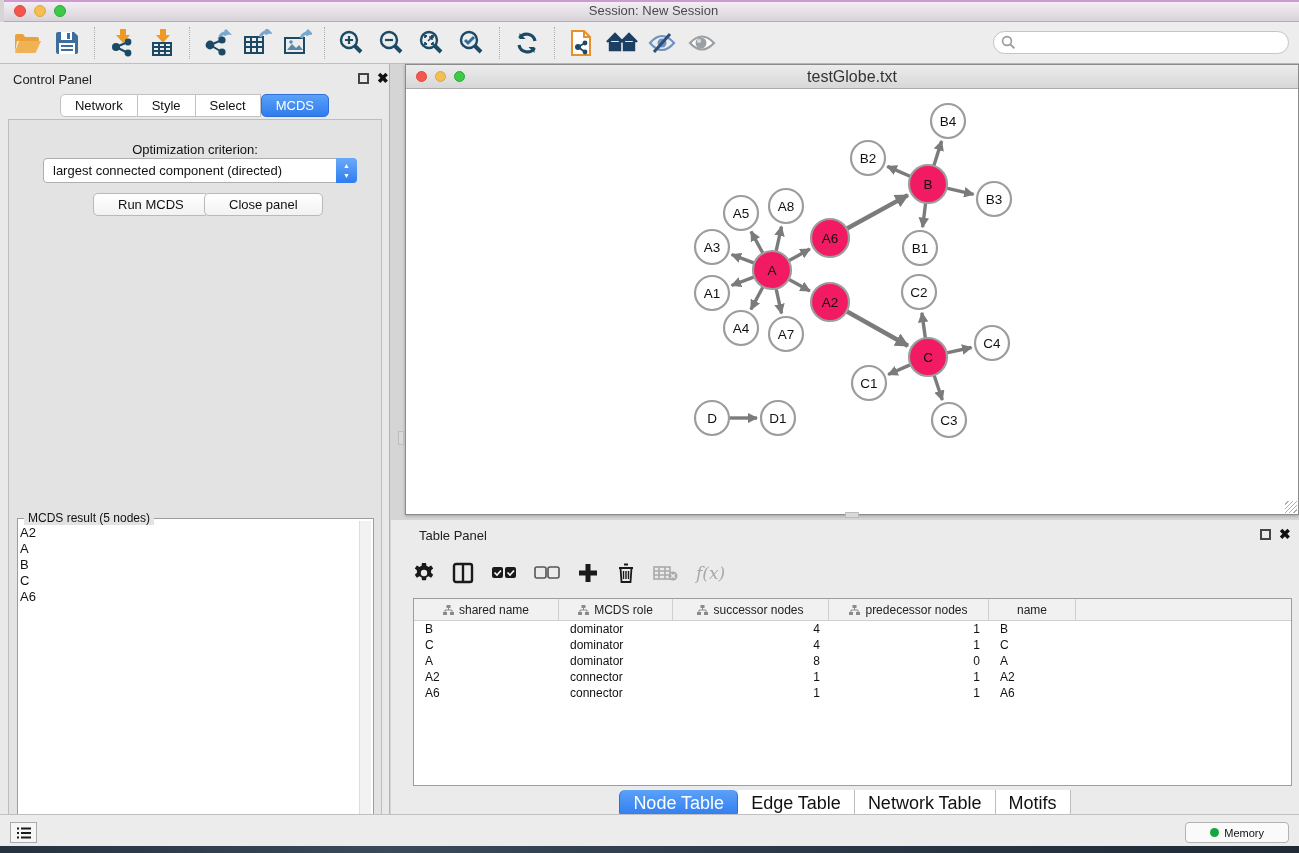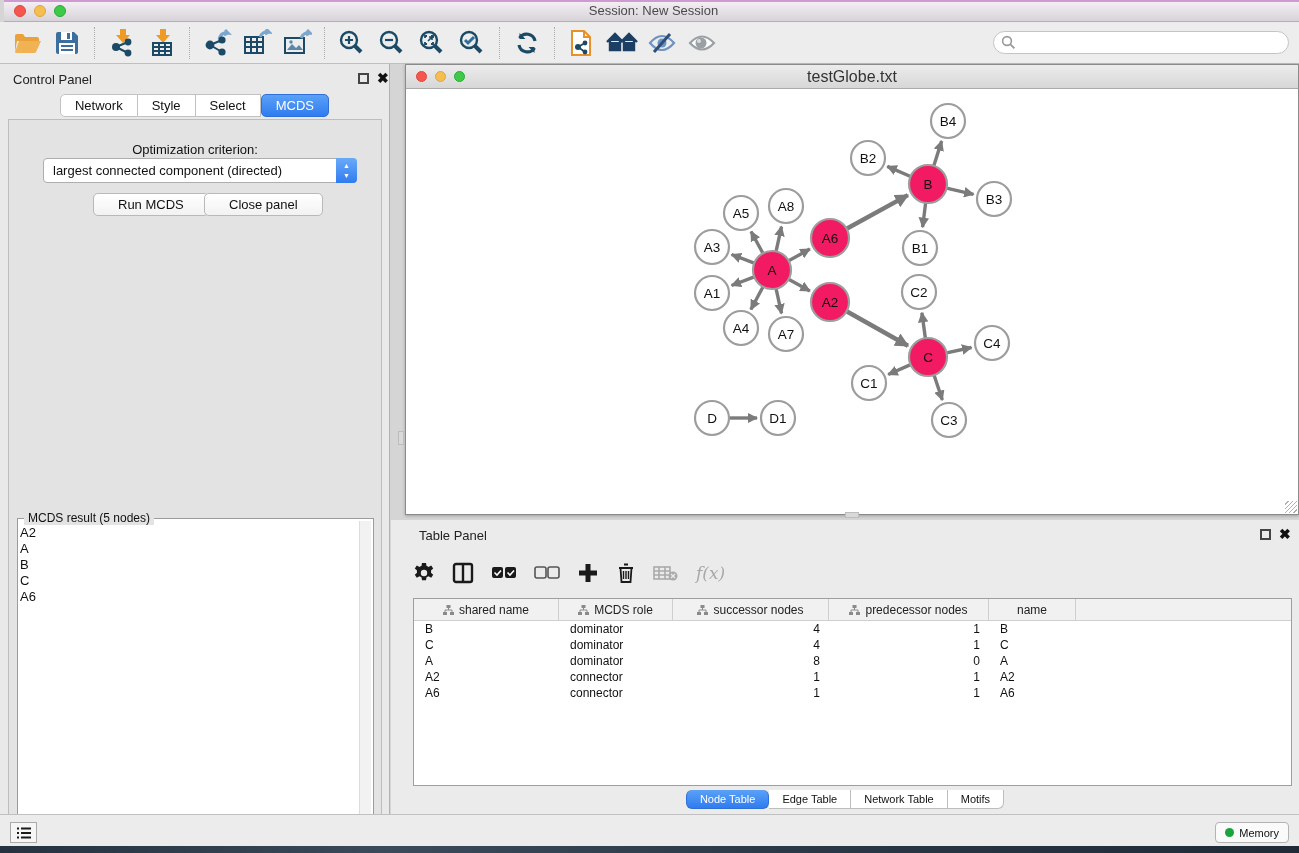--- a/index.html
+++ b/index.html
@@ -77,31 +77,31 @@
   #tp-fx { font-family:"DejaVu Serif", serif; font-style:italic; font-size:17px; color:#a8a8a8; }
   #tp-table { position:absolute; left:22px; top:78px; width:879px; height:188px; background:#fff; border:1px solid #9e9e9e; overflow:hidden; }
   #tp-header { display:flex; height:22px; background:#f1f1f1; border-bottom:1px solid #cfcfcf; }
   .th { display:flex; align-items:center; justify-content:center; gap:5px; font-size:12px; color:#222;
         border-right:1px solid #cfcfcf; height:100%; }
   .tr { display:flex; height:16px; }
   .td { font-size:12px; color:#111; line-height:16px; overflow:hidden; white-space:nowrap; }
   .td.left { padding-left:11px; text-align:left; }
   .td.right { padding-right:9px; text-align:right; }
   #tp-tabs { position:absolute; left:0; top:270px; width:100%; display:flex; justify-content:center; }
-  .tp-tab { font-size:11px; padding:3px 13px; background:#fff; border:1px solid #bdbdbd; border-top:none; border-left:none; color:#111; }
+  .tp-tab { font-size:18px; padding:3px 13px; background:#fff; border:1px solid #bdbdbd; border-top:none; border-left:none; color:#111; }
   .tp-tab:first-child { border-left:1px solid #bdbdbd; border-radius:0 0 0 6px; }
   .tp-tab:last-child { border-radius:0 0 6px 0; }
   .tp-tab.active { background:linear-gradient(#5ba1f7,#2f7cf0); color:#fff; border-color:#2f6fd8; border-radius:6px; }
 
   
   #statusbar { left:0; top:814px; width:1299px; height:32px; background:#ececec; border-top:1px solid #c0c0c0; }
   #list-btn { position:absolute; left:10px; top:7px; width:27px; height:21px; background:#f6f6f6;
     border:1px solid #ababab; display:flex; align-items:center; justify-content:center; }
   #memory-btn { position:absolute; right:10px; top:7px; height:21px; background:#fafafa;
-    border:1px solid #b3b3b3; border-radius:4px; display:flex; align-items:center; gap:5px; padding:0 9px; }
+    border:1px solid #b3b3b3; border-radius:4px; display:flex; align-items:center; gap:5px; padding:0 24px; }
   #memory-dot { width:9px; height:9px; border-radius:50%; background:#17a53c; }
   #memory-label { font-size:11px; color:#111; }
   #desktop-strip { left:0; top:846px; width:1299px; height:7px;
     background:linear-gradient(90deg,#25313f,#3a4a5a 30%,#2b3847 60%,#1f2a36); }
 
   svg { display:block; }
 </style>
 </head>
 <body>
 

